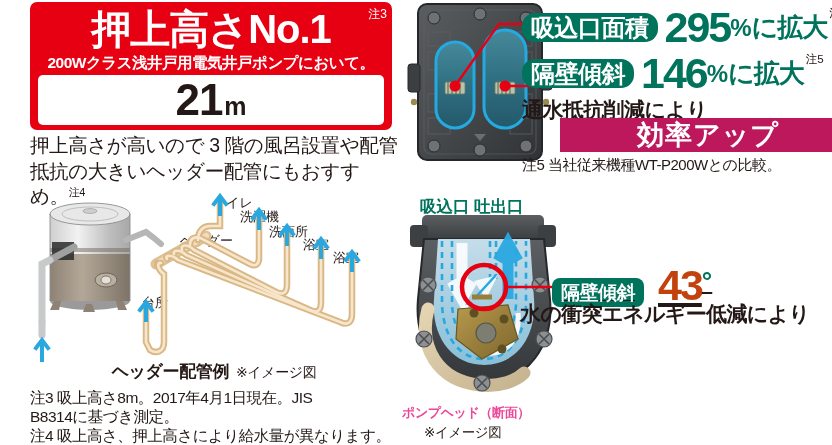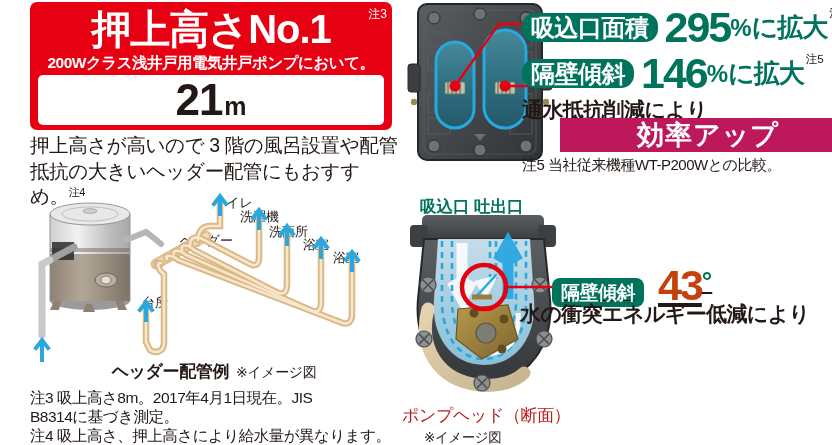--- a/index.html
+++ b/index.html
@@ -110,21 +110,21 @@
   }
 
   
   .ports-label{
     position:absolute;left:20px;top:196px;
     font-size:16.5px;font-weight:bold;color:#00735C;letter-spacing:0px;white-space:nowrap;
   }
   .photo-bottom{position:absolute;left:4px;top:213px;width:170px;height:192px;}
 
   .pcap{position:absolute;left:2px;top:404px;width:230px;}
-  .pcap .b{font-size:17px;font-weight:normal;color:#b91c1c;letter-spacing:-0.4px;display:block;}
+  .pcap .b{font-size:13px;font-weight:bold;color:#ec4899;letter-spacing:-0.4px;display:block;}
   .pcap .s{font-size:13.5px;color:#231815;letter-spacing:-0.4px;display:block;margin-left:22px;margin-top:2px;}
 
   .row-angle{position:absolute;left:152px;top:264px;display:flex;align-items:flex-end;white-space:nowrap;text-decoration:underline;}
   .row-angle .pill{height:29px;padding:0 9px;font-size:19px;}
   .angle-num{font-size:43px;font-weight:bold;color:#c2410c;line-height:1;margin-left:14px;letter-spacing:-2px;}
   .angle-deg{font-size:26px;font-weight:bold;color:#00735C;position:relative;top:-10px;}
 </style>
 </head>
 <body>
 

